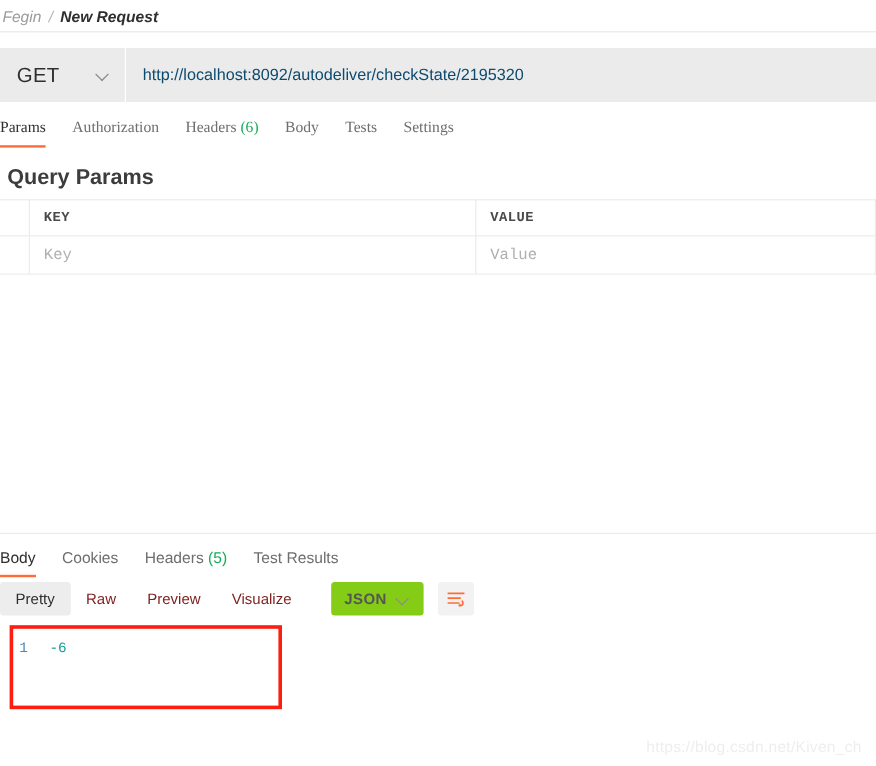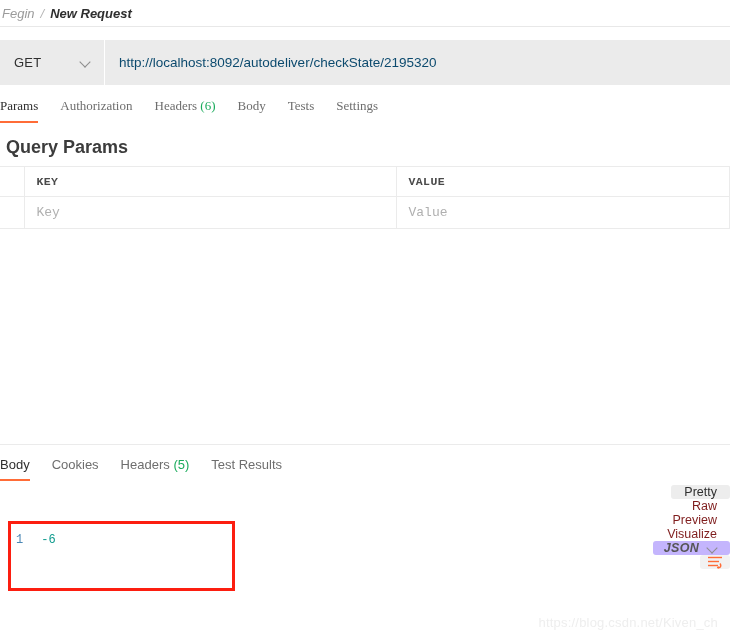--- a/index.html
+++ b/index.html
@@ -59,21 +59,21 @@
     width: 105px;
     background: #ebebeb;
     display: flex;
     align-items: center;
     justify-content: space-between;
     padding: 0 12px 0 14px;
     box-sizing: border-box;
     border-right: 1px solid #ffffff;
   }
   .method-label {
-    font-size: 13px;
+    font-size: 17px;
     color: #2f2f2f;
     letter-spacing: .2px;
   }
   .chev {
     width: 11px;
     height: 11px;
     display: inline-block;
     position: relative;
   }
   .chev::after {
@@ -186,51 +186,49 @@
     display: flex;
     align-items: flex-end;
     height: 30px;
     padding-top: 6px;
     background: #ffffff;
   }
 
   
   .fmt-bar {
     display: flex;
-    align-items: flex-end;
+    align-items: flex-start;
     padding-top: 4px;
     height: 36px;
-    flex-direction: column;
   }
   .fmt-btn {
     height: 28px;
     padding: 0 13px;
     display: flex;
     align-items: center;
     font-size: 12.5px;
     color: #7f1d1d;
     border-radius: 3px;
     cursor: pointer;
     white-space: nowrap;
   }
   .fmt-btn.active {
     background: #ededed;
     color: #2f2f2f;
   }
   .lang-select {
     margin-left: 20px;
     height: 28px;
-    background: #c4b5fd;
+    background: #84cc16;
     border-radius: 3px;
     display: flex;
     align-items: center;
     gap: 9px;
     padding: 0 11px;
     cursor: pointer;
-    font-style: italic;
   }
   .lang-label {
     font-size: 12.5px;
     color: #555555;
     font-weight: 600;
     letter-spacing: .3px;
   }
   .wrap-btn {
     margin-left: 12px;
     width: 30px;

